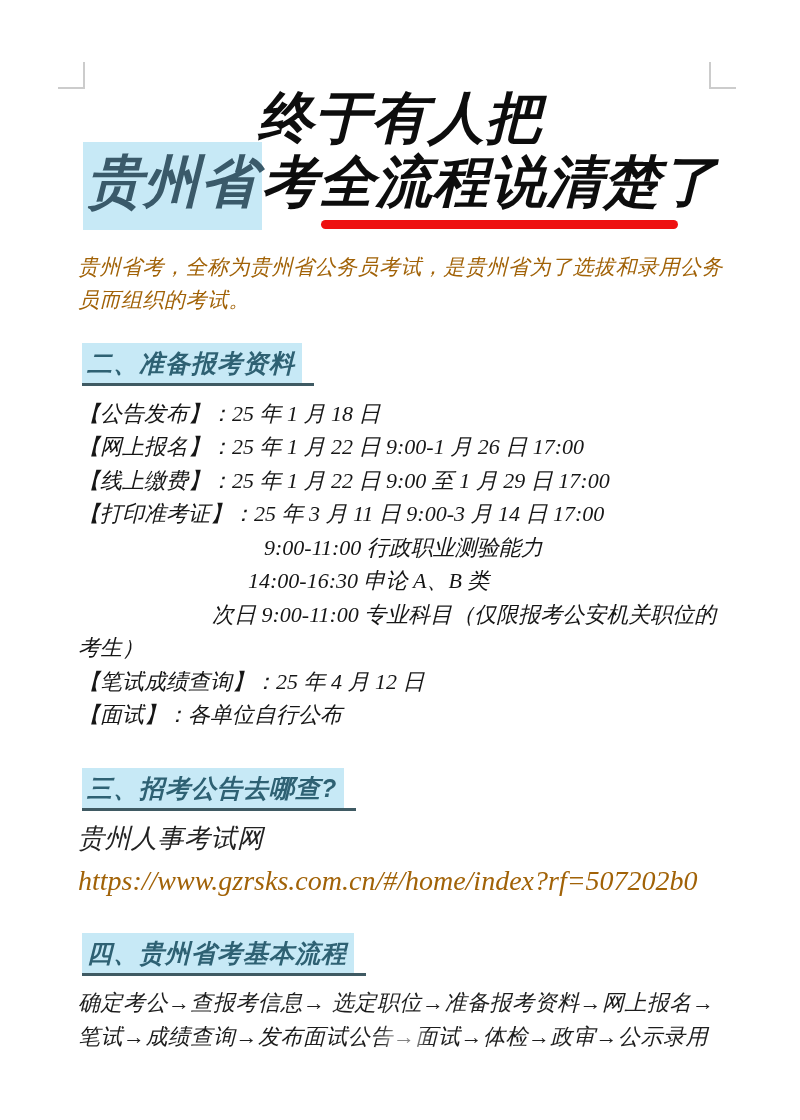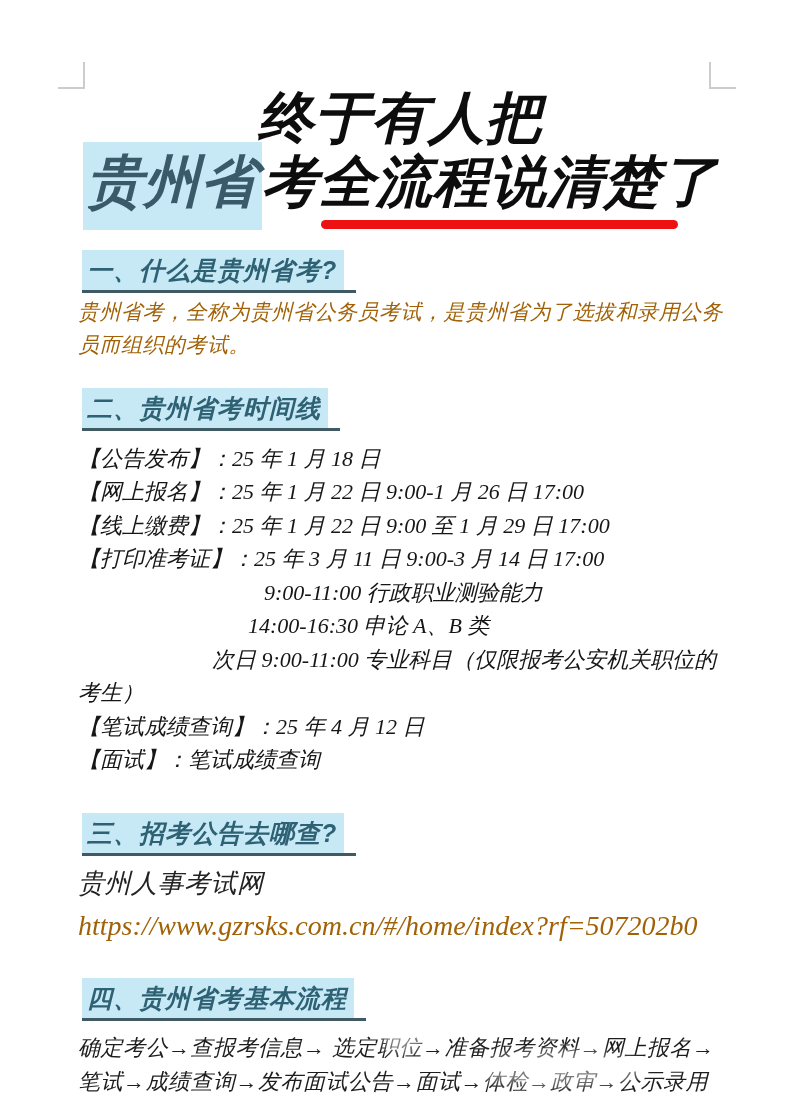--- a/index.html
+++ b/index.html
@@ -117,36 +117,35 @@
 
   <div class="title-block">
     <div class="title-line">终于有人把</div>
     <div class="title-line"><span class="title-hl">贵州省</span><span>考全流程说清楚了</span></div>
     <div class="red-underline"></div>
   </div>
 
   <div class="content">
 
     <div class="h1-gap">
-      <div class="sec-heading"><span class="hl">一、什么是贵州省考?</span></div>
       <div class="body-para">贵州省考，全称为贵州省公务员考试，是贵州省为了选拔和录用公务员而组织的考试。</div>
     </div>
 
     <div class="h2-gap">
-      <div class="sec-heading"><span class="hl">二、贵州省考时间线</span></div>
+      <div class="sec-heading"><span class="hl">二、准备报考资料</span></div>
       <div class="timeline" id="timeline-list">
           <div class="">【公告发布】：25 年 1 月 18 日</div>
           <div class="">【网上报名】：25 年 1 月 22 日 9:00-1 月 26 日 17:00</div>
           <div class="">【线上缴费】：25 年 1 月 22 日 9:00 至 1 月 29 日 17:00</div>
           <div class="">【打印准考证】：25 年 3 月 11 日 9:00-3 月 14 日 17:00</div>
           <div class="indent-1">9:00-11:00  行政职业测验能力</div>
           <div class="indent-2">14:00-16:30  申论 A、B 类</div>
           <div class="indent-3">次日 9:00-11:00 专业科目（仅限报考公安机关职位的考生）</div>
           <div class="">【笔试成绩查询】：25 年 4 月 12 日</div>
-          <div class="">【面试】：笔试成绩查询</div>
+          <div class="">【面试】：各单位自行公布</div>
         </div>
     </div>
 
     <div class="h3-gap">
       <div class="sec-heading"><span class="hl">三、招考公告去哪查?</span></div>
       <div class="site-name">贵州人事考试网</div>
       <div class="site-url">https://www.gzrsks.com.cn/#/home/index?rf=507202b0</div>
     </div>
 
     <div class="h4-gap">

